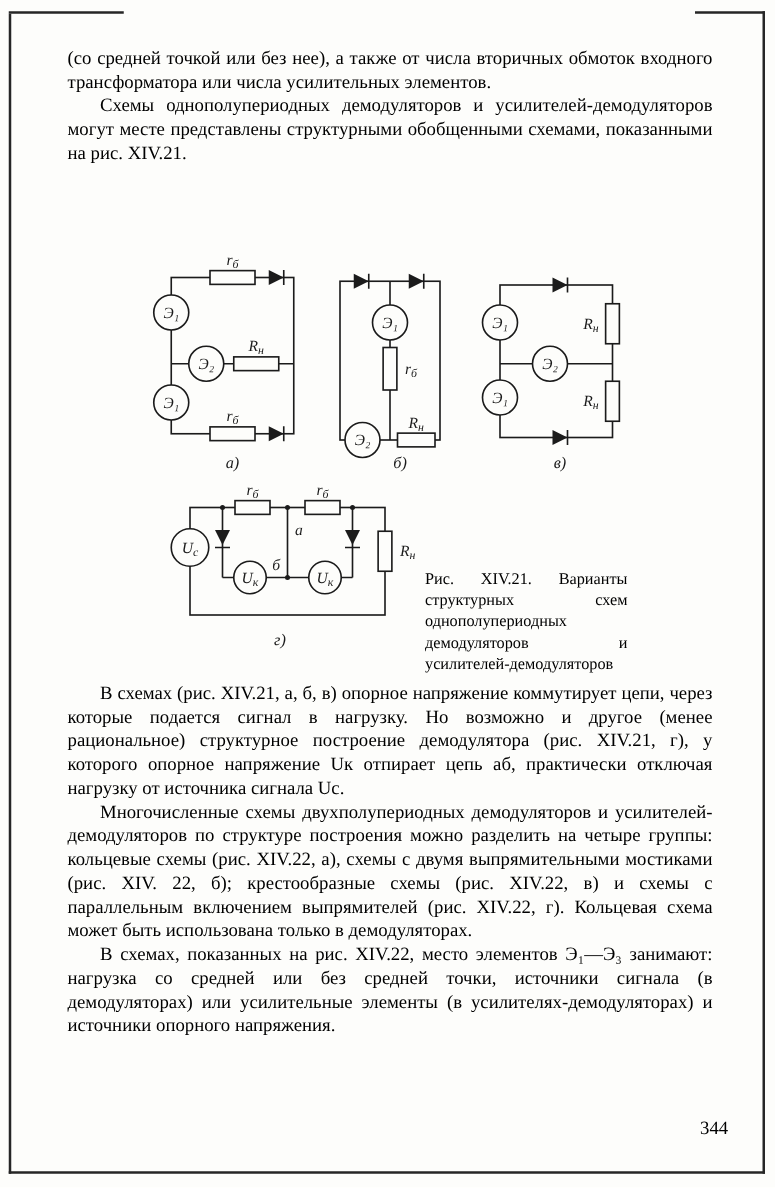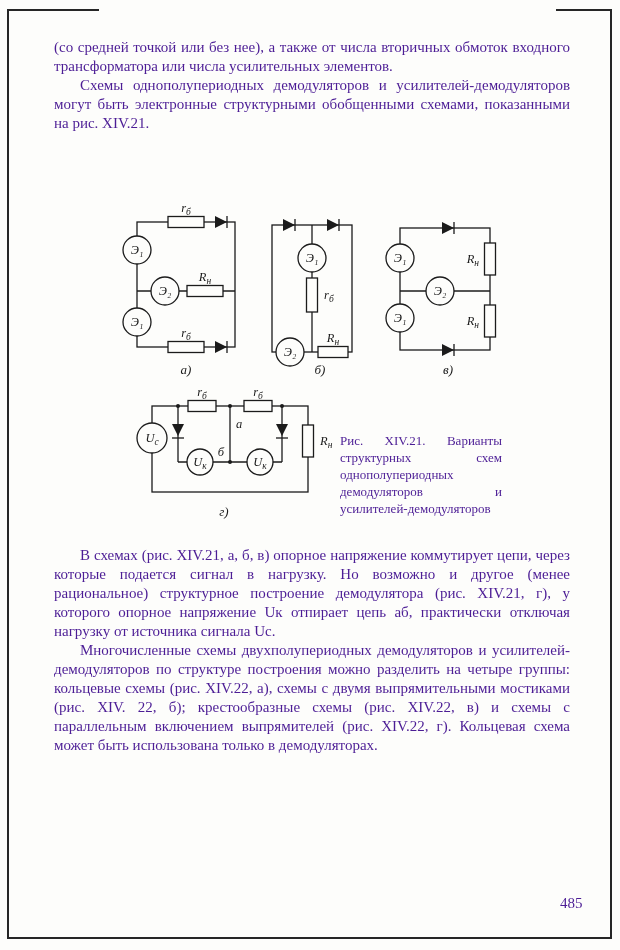--- a/index.html
+++ b/index.html
@@ -1,20 +1,20 @@
 <!DOCTYPE html>
 <html lang="ru"><head>
 <meta charset="utf-8">
 <style>
   html,body { margin:0; padding:0; background:#ffffff; }
   .page {
     position:relative; width:620px; height:950px;
     background:#fdfdfb; overflow:hidden;
     font-family:"Liberation Serif", serif;
-    color:#4c1d95;
+    color:#000000;
   }
   .edge { position:absolute; background:#262626; }
   .edge-left  { left:7px;  top:11px; width:2px; height:928px; }
   .edge-right { left:610px; top:9px; width:2px; height:930px; }
   .edge-bottom{ left:7px; top:937px; width:605px; height:2px; }
   .edge-topleft { left:7px; top:9px; width:92px; height:2px; }
   .edge-topright{ left:556px; top:9px; width:56px; height:2px; }
 
   .textblock { position:absolute; left:54px; width:516px; }
   .textblock.top { top:38px; }
@@ -32,42 +32,42 @@
   .box   { fill:#fdfdfb; stroke:#1b1b1b; stroke-width:1.3; }
   .el    { fill:#fdfdfb; stroke:#1b1b1b; stroke-width:1.3; }
   .diode { fill:#1b1b1b; stroke:none; }
   .node  { fill:#1b1b1b; stroke:none; }
   .lbl   { font-family:"Liberation Serif", serif; font-style:italic;
            font-size:12.5px; fill:#1b1b1b; }
   .lbl .sub { font-size:9.5px; }
   .variant { font-size:13px; }
 
   .caption {
-    position:absolute; left:340px; top:432px; width:162px;
+    position:absolute; left:340px; top:454px; width:162px;
     font-size:13px; line-height:17px; text-align:justify;
   }
   .pagenum {
     position:absolute; left:560px; top:895px;
     font-size:15px;
   }
 </style>
 </head>
 <body>
 
 <div class="page">
 
   <div class="edge edge-left"></div>
   <div class="edge edge-right"></div>
   <div class="edge edge-bottom"></div>
   <div class="edge edge-topleft"></div>
   <div class="edge edge-topright"></div>
 
   <div class="textblock top">
     <p>(со средней точкой или без нее), а также от числа вторичных обмоток входного трансформатора или числа усилительных элементов.</p>
-    <p class="indent">Схемы однополупериодных демодуляторов и усилителей-демодуляторов могут быть электронные структурными обобщенными схемами, показанными на рис. XIV.21.</p>
+    <p class="indent">Схемы однополупериодных демодуляторов и усилителей-демодуляторов могут месте представлены структурными обобщенными схемами, показанными на рис. XIV.21.</p>
   </div>
 
   <svg class="figure" width="620" height="330" viewBox="0 200 620 330" xmlns="http://www.w3.org/2000/svg">
 
     <g>
       <rect class="frame" x="137" y="222" width="98" height="125"></rect>
       <line class="wire" x1="137" y1="291" x2="235" y2="291"></line>
       <rect class="box" x="168" y="216.5" width="36" height="11"></rect>
       <rect class="box" x="168" y="341.5" width="36" height="11"></rect>
       <rect class="box" x="187" y="285.5" width="36" height="11"></rect>
@@ -155,17 +155,18 @@
       <text class="lbl" x="320" y="445" text-anchor="start"><tspan>R</tspan><tspan class="sub" dy="2.5">н</tspan></text>
       <text class="lbl variant" x="224" y="516" text-anchor="middle">г)</text>
     </g>
   </svg>
 
   <div class="caption">Рис. XIV.21. Варианты структурных схем однополупериодных демодуляторов и усилителей-демодуляторов</div>
 
   <div class="textblock bottom">
     <p class="indent">В схемах (рис. XIV.21, а, б, в) опорное напряжение коммутирует цепи, через которые подается сигнал в нагрузку. Но возможно и другое (менее рациональное) структурное построение демодулятора (рис. XIV.21, г), у которого опорное напряжение Uк отпирает цепь аб, практически отключая нагрузку от источника сигнала Uс.</p>
     <p class="indent">Многочисленные схемы двухполупериодных демодуляторов и усилителей-демодуляторов по структуре построения можно разделить на четыре группы: кольцевые схемы (рис. XIV.22, а), схемы с двумя выпрямительными мостиками (рис. XIV. 22, б); крестообразные схемы (рис. XIV.22, в) и схемы с параллельным включением выпрямителей (рис. XIV.22, г). Кольцевая схема может быть использована только в демодуляторах.</p>
+    <p class="indent">В схемах, показанных на рис. XIV.22, место элементов Э₁—Э₃ занимают: нагрузка со средней или без средней точки, источники сигнала (в демодуляторах) или усилительные элементы (в усилителях-демодуляторах) и источники опорного напряжения.</p>
   </div>
 
-  <div class="pagenum">485</div>
+  <div class="pagenum">344</div>
 
 </div>
 
 </body></html>

